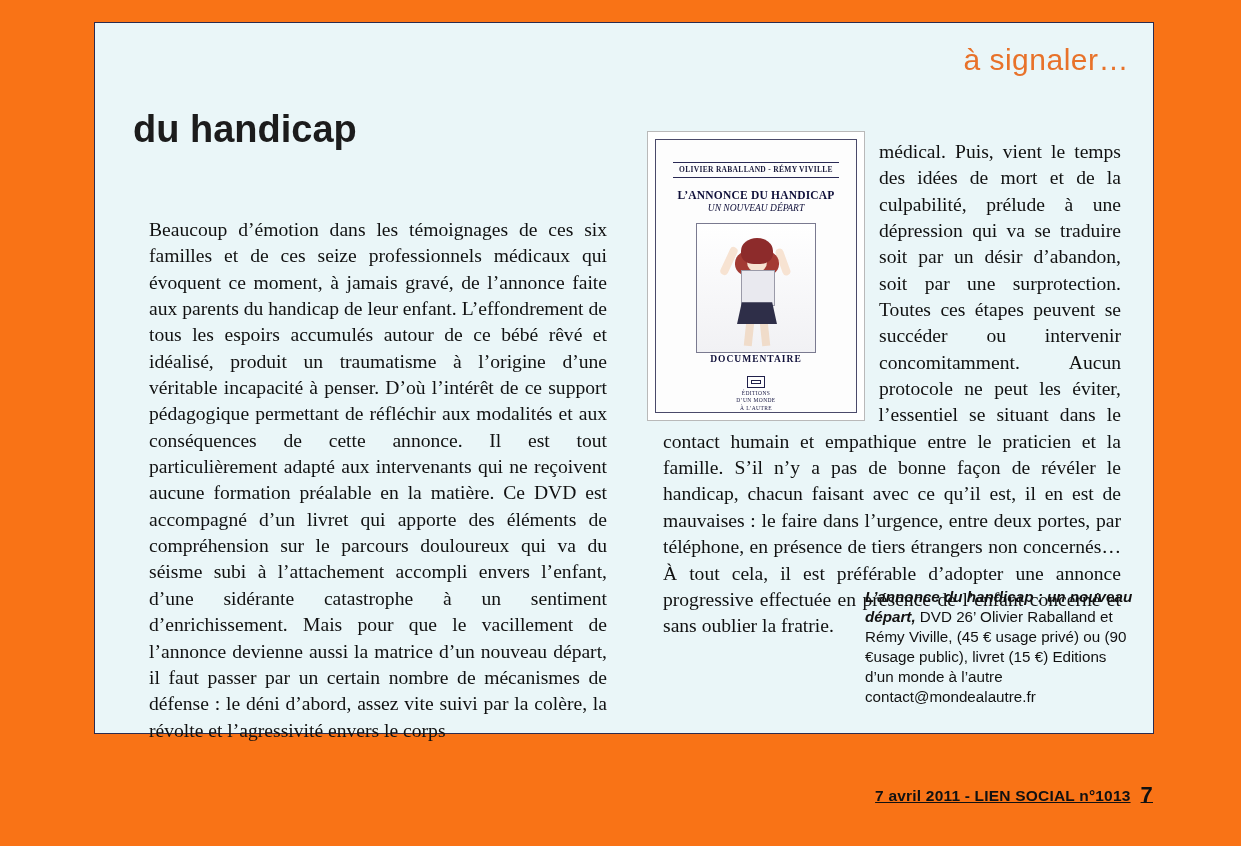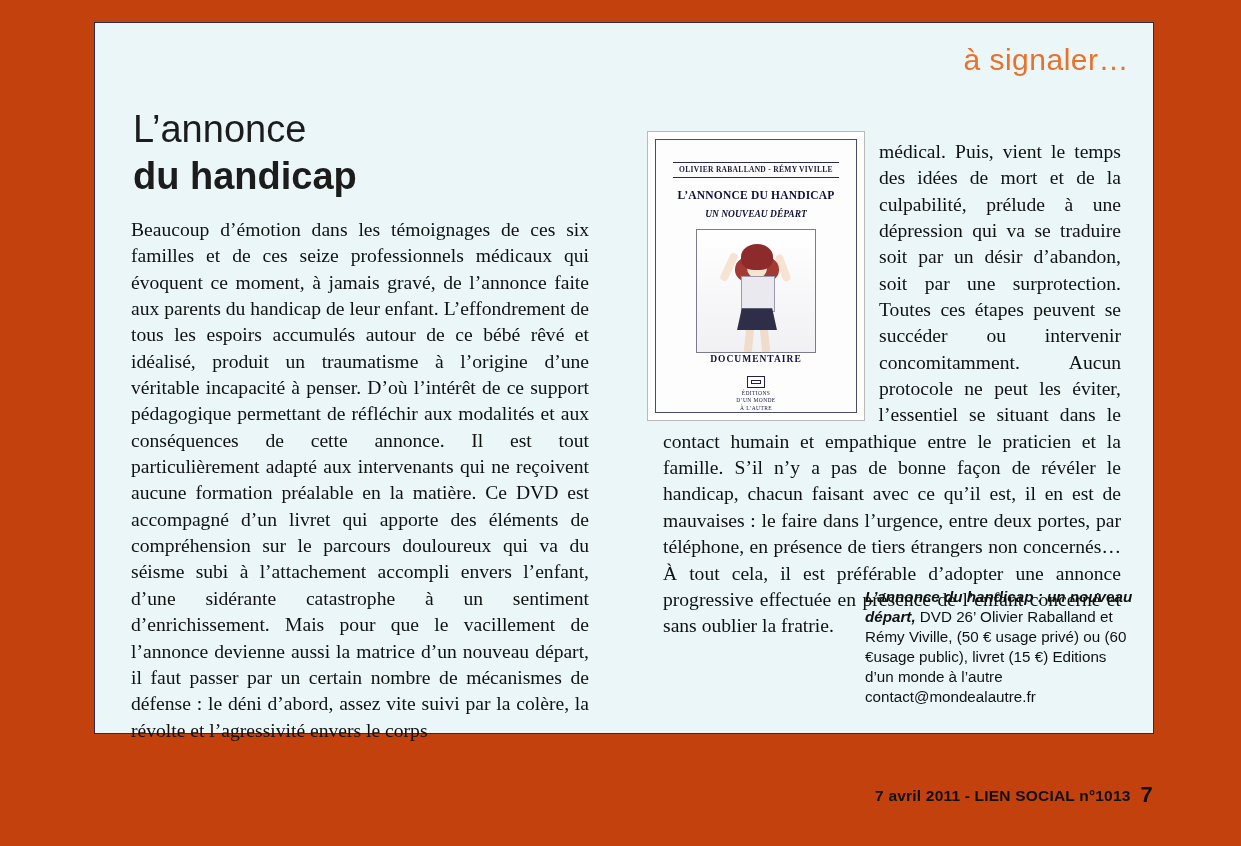--- a/index.html
+++ b/index.html
@@ -14,21 +14,21 @@
     color: #111111;
     position: relative;
     overflow: hidden;
   }
 
   .page {
     position: absolute;
     left: 0; top: 0;
     width: 1241px;
     height: 846px;
-    background: #c2410c;
+    background: #f97316;
   }
 
   
   .article-box {
     position: absolute;
     left: 94px;
     top: 22px;
     width: 1060px;
     height: 712px;
     background: #eaf6f8;
@@ -63,21 +63,21 @@
     position: absolute;
     font-size: 19.6px;
     line-height: 1.345;
     text-align: justify;
     text-justify: inter-word;
     hyphens: manual;
     color: #111;
   }
 
   .col-left {
-    left: 20px;
+    left: 38px;
     top: 178px;
     width: 490px;
   }
 
   .col-right-wrap {
     left: 552px;
     top: 100px;
     width: 490px;
   }
 
@@ -130,24 +130,24 @@
     font-weight: bold;
     margin-top: 10px;
     text-align: left;
     color: #10103a;
     line-height: 1.25;
     letter-spacing: 0.2px;
   }
   .dvd-subtitle {
     font-size: 9.5px;
     font-style: italic;
-    font-weight: bold;
+    font-weight: normal;
     text-align: center;
     color: #10103a;
-    margin-top: 6px;
+    margin-top: 0;
   }
   .dvd-art {
     margin-top: 8px;
     width: 118px;
     height: 128px;
     border: 1px solid #7a7a90;
     background: linear-gradient(#ffffff, #f1f1f4);
     position: relative;
     overflow: hidden;
   }
@@ -234,39 +234,39 @@
   .footer {
     position: absolute;
     right: 88px;
     top: 782px;
     font-family: "Liberation Sans", sans-serif;
     font-size: 15.5px;
     font-weight: bold;
     color: #111;
     letter-spacing: 0.2px;
     white-space: nowrap;
+    text-decoration: underline;
   }
   .footer .pageno {
     font-size: 22px;
     font-weight: bold;
     margin-left: 10px;
     vertical-align: -1px;
   }
 </style>
 </head>
 <body>
 
 <div class="page">
 
   <div class="article-box">
 
     <div class="rubric">à signaler…</div>
 
     <h1 class="headline">
-      <span class="l1">L’annonce</span>
       <span class="l2">du handicap</span>
     </h1>
 
     <div class="col col-left">
       <p>Beaucoup d’émotion dans les témoignages de ces six familles et de ces seize professionnels médicaux qui évoquent ce moment, à jamais gravé, de l’annonce faite aux parents du handicap de leur enfant. L’effondrement de tous les espoirs accumulés autour de ce bébé rêvé et idéalisé, produit un traumatisme à l’origine d’une véritable incapacité à penser. D’où l’intérêt de ce support pédagogique permettant de réfléchir aux modalités et aux conséquences de cette annonce. Il est tout particulièrement adapté aux intervenants qui ne reçoivent aucune formation préalable en la matière. Ce DVD est accompagné d’un livret qui apporte des éléments de compréhension sur le parcours douloureux qui va du séisme subi à l’attachement accompli envers l’enfant, d’une sidérante catastrophe à un sentiment d’enrichissement. Mais pour que le vacillement de l’annonce devienne aussi la matrice d’un nouveau départ, il faut passer par un certain nombre de mécanismes de défense : le déni d’abord, assez vite suivi par la colère, la révolte et l’agressivité envers le corps</p>
     </div>
 
     <div class="col col-right-wrap">
       <div class="dvd-float">
         <div class="dvd-cover">
@@ -292,21 +292,21 @@
               <div>D’UN MONDE</div>
               <div>À L’AUTRE</div>
             </div>
           </div>
         </div>
       </div>
       <p>médical. Puis, vient le temps des idées de mort et de la culpabilité, prélude à une dépression qui va se traduire soit par un désir d’abandon, soit par une surprotection. Toutes ces étapes peuvent se succéder ou intervenir concomitamment. Aucun protocole ne peut les éviter, l’essentiel se situant dans le contact humain et empathique entre le praticien et la famille. S’il n’y a pas de bonne façon de révéler le handicap, chacun faisant avec ce qu’il est, il en est de mauvaises : le faire dans l’urgence, entre deux portes, par téléphone, en présence de tiers étrangers non concernés… À tout cela, il est préférable d’adopter une annonce progressive effectuée en présence de l’enfant concerné et sans oublier la fratrie.</p>
     </div>
 
     <div class="credits">
-      <b>L’annonce du handicap : un nouveau départ,</b><span> DVD 26’ Olivier Raballand et Rémy Viville, (50 € usage privé) ou (60 €usage public), livret (15 €) Editions d’un monde à l’autre contact@mondealautre.fr</span>
+      <b>L’annonce du handicap : un nouveau départ,</b><span> DVD 26’ Olivier Raballand et Rémy Viville, (45 € usage privé) ou (90 €usage public), livret (15 €) Editions d’un monde à l’autre contact@mondealautre.fr</span>
     </div>
 
   </div>
 
   <div class="footer">
     <span>7 avril 2011 - LIEN SOCIAL n°1013</span><span class="pageno">7</span>
   </div>
 
 </div>
 

